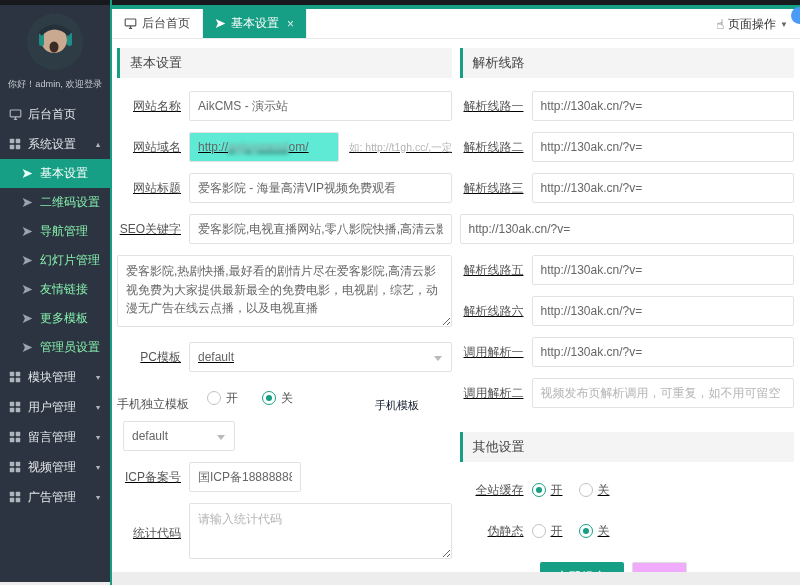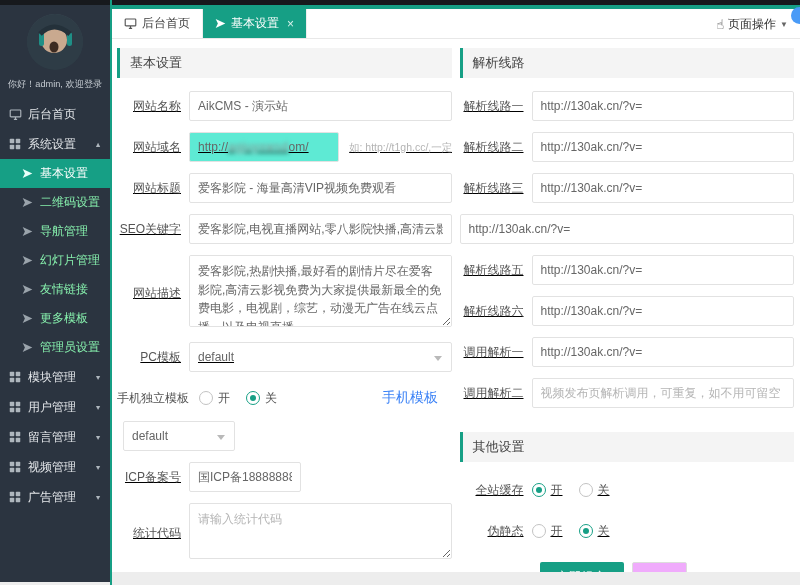--- a/index.html
+++ b/index.html
@@ -66,23 +66,23 @@
 
   .radio { display:inline-flex; align-items:center; gap:5px; margin-right:16px; font-size:12px; color:#555; cursor:pointer; line-height:30px; }
   .rdot { width:14px; height:14px; border-radius:50%; border:1px solid #c2c2c2; background:#fff; position:relative; flex:none; }
   .rdot.checked { border-color:#169f85; }
   .rdot.checked::after { content:""; position:absolute; left:3px; top:3px; width:6px; height:6px; border-radius:50%; background:#169f85; }
 
   .btnrow { display:flex; gap:8px; padding-left:80px; margin-top:16px; }
   .btn-submit { height:30px; padding:0 17px; background:#169f85; color:#fff; border:none; border-radius:2px; font-size:12.5px; cursor:pointer; font-family:inherit; }
   .btn-reset { height:47px; padding:0 14px; background:#f0abfc; color:#666; border:1px solid #ddd; border-radius:2px; font-size:12.5px; cursor:pointer; font-family:inherit; }
 
-  .mobrow { display:flex; align-items:center; margin-bottom:8px; }
+  .mobrow { display:flex; align-items:flex-end; margin-bottom:8px;gap:8px; }
   .moblabel { font-size:12px; color:#555; margin-right:10px; white-space:nowrap; }
-  .mobtpl { font-size:14px; color:#3b82f6; margin-left:89px; }
+  .mobtpl { font-size:11px; color:#0f172a; margin-left:58px; }
   .smallsel { width:112px; margin:0 0 11px 6px; }
 </style>
 </head>
 <body>
 
 <div class="topstrip"></div>
 
 <div class="sidebar">
   <div class="userbox">
     <div class="avatar">
@@ -297,21 +297,20 @@
         <div class="flabel">网站标题</div>
         <div class="fctrl"><input class="tinput" value="爱客影院 - 海量高清VIP视频免费观看" style=""></div>
       </div>
 
       <div class="frow">
         <div class="flabel">SEO关键字</div>
         <div class="fctrl"><input class="tinput" value="爱客影院,电视直播网站,零八影院快播,高清云影视,云点播,免费看视频,湖南卫视" style=""></div>
       </div>
 
       <div class="frow">
-        <div class="flabel">网站描述</div>
         <div class="fctrl"><textarea class="tarea" style="height: 72px;">爱客影院,热剧快播,最好看的剧情片尽在爱客影院,高清云影视免费为大家提供最新最全的免费电影，电视剧，综艺，动漫无广告在线云点播，以及电视直播</textarea></div>
       </div>
 
       <div class="frow">
         <div class="flabel">PC模板</div>
         <div class="fctrl">
           <div class="selectbox">
             <span>default</span>
             <span class="scaret"></span>
           </div>

